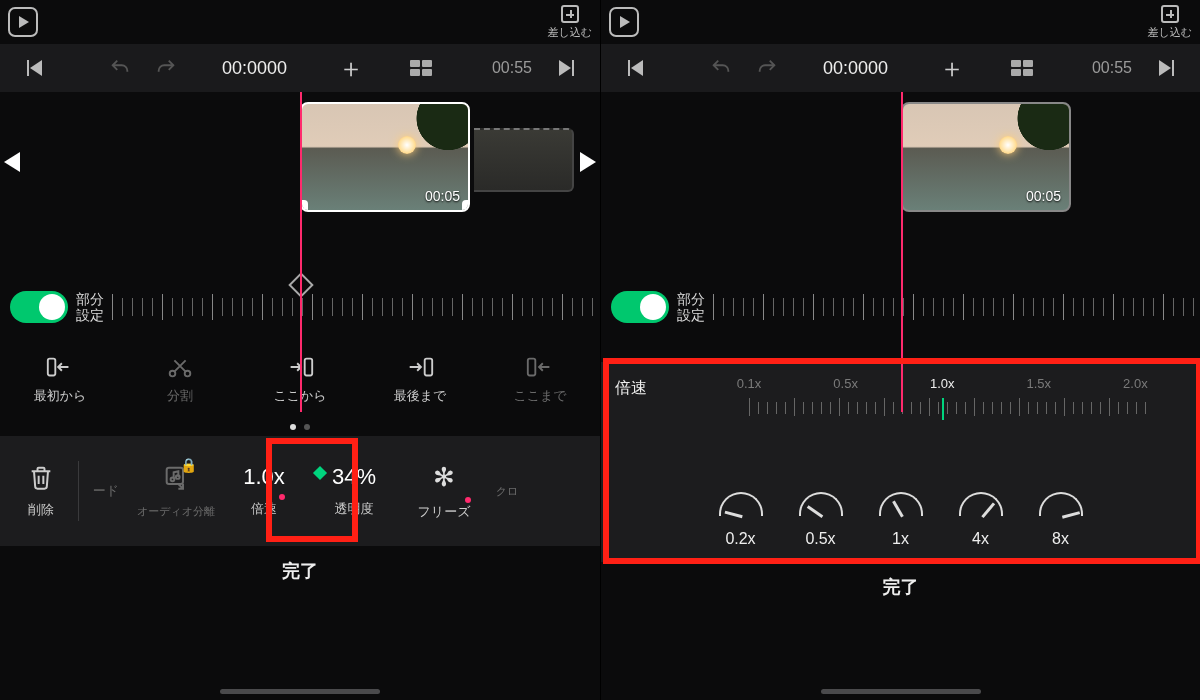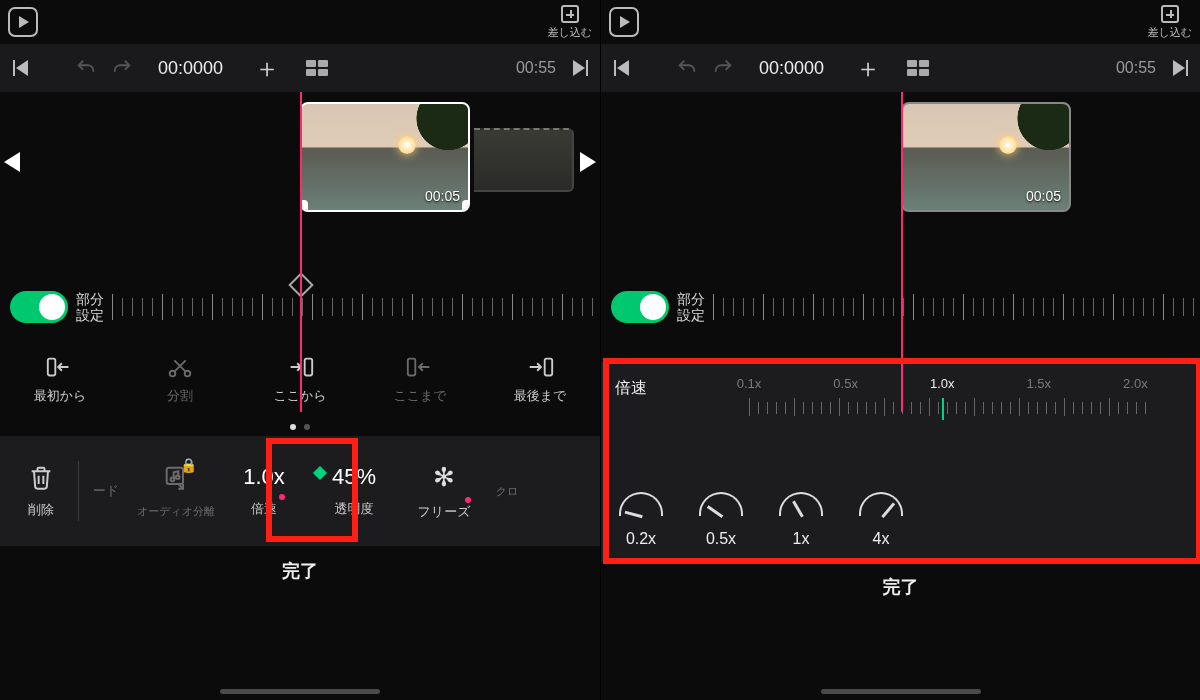--- a/index.html
+++ b/index.html
@@ -12,21 +12,21 @@
   .topstrip { height:44px; display:flex; align-items:center; justify-content:space-between; padding:0 8px; }
   .play-outline { width:30px; height:30px; border:2px solid #bbb; border-radius:7px; display:flex; align-items:center; justify-content:center; }
   .triangle { width:0; height:0; border-left:10px solid #bbb; border-top:6px solid transparent; border-bottom:6px solid transparent; margin-left:2px;}
   .insert { display:flex; flex-direction:column; align-items:center; font-size:11px; color:#bbb; gap:2px;}
   .insert-icon { width:18px; height:18px; border:2px solid #bbb; border-radius:3px; position:relative;}
   .insert-icon::before, .insert-icon::after { content:""; position:absolute; background:#bbb; }
   .insert-icon::before { left:3px; right:3px; top:7px; height:2px; }
   .insert-icon::after  { top:3px; bottom:3px; left:7.5px; width:2px; }
 
   
-  .toolbar { height:48px; background:#1a1a1c; display:flex; align-items:center; padding:0 2px; gap:0; position:relative;}
+  .toolbar { height:48px; background:#1a1a1c; display:flex; align-items:center; padding:0 16px; gap:10px; position:relative;}
   .tb-btn { width:36px; height:36px; display:flex; align-items:center; justify-content:center; color:#aaa; }
   .tb-btn.dim { color:#555; }
   .timecode { font-variant-numeric: tabular-nums; font-size:18px; color:#eee; }
   .grid4 { width:22px; height:16px; display:grid; grid-template-columns:1fr 1fr; grid-template-rows:1fr 1fr; gap:2px;}
   .grid4 span{ background:#aaa; border-radius:1px;}
   .plus { font-size:26px; color:#ccc; font-weight:300;}
   .duration { margin-left:auto; font-size:16px; color:#9a9a9a;}
 
   
   .cliparea { height:180px; position:relative; background:#0b0b0c; }
@@ -74,21 +74,21 @@
   .redbox { position:absolute; border:6px solid #ff2015; pointer-events:none; z-index:20;}
 
   
   .speedpanel { height:200px; background:#1c1c1e; padding:16px 14px 8px; position:relative;}
   .speedpanel .title { font-size:16px; color:#eee; }
   .speed-ruler { position:absolute; top:14px; left:148px; right:10px; height:50px;}
   .speed-ruler .lbl{ position:absolute; top:0; font-size:13px; color:#7a7a7a; transform:translateX(-50%);}
   .speed-ruler .lbl.on{ color:#eee;}
   .speed-ruler .t{ position:absolute; top:26px; width:1px; height:12px; background:#666;}
   .speed-ruler .cursor{ position:absolute; top:22px; width:2px; height:22px; background:#00d47e;}
-  .presets { position:absolute; left:0; right:0; bottom:14px; display:flex; justify-content:flex-start; align-items:center;}
+  .presets { position:absolute; left:0; right:0; bottom:14px; display:flex; justify-content:center; align-items:center;}
   .preset { display:flex; flex-direction:column; align-items:center; gap:14px; font-size:16px; color:#eee; width:80px;}
   .gauge { width:44px; height:24px; border:2.5px solid #ddd; border-bottom:none; border-radius:44px 44px 0 0; position:relative;}
   .gauge .needle{ position:absolute; bottom:-1px; left:50%; width:2.5px; height:18px; background:#ddd; transform-origin:bottom center;}
 
   
   .done { height:50px; display:flex; align-items:center; justify-content:center; font-size:18px; color:#eee; font-weight:600;}
   .homebar { position:absolute; bottom:6px; left:50%; transform:translateX(-50%); width:160px; height:5px; background:#4a4a4c; border-radius:3px;}
 
   .step-btn { display:flex; gap:1px; align-items:center;}
   .step-btn .bar{ width:2px; height:16px; background:#bbb;}
@@ -246,33 +246,33 @@
           </svg>
           <span>分割</span>
         </div>
       <div class="trim">
           <svg viewBox="0 0 32 24" stroke="#ccc" stroke-width="2" fill="none">
             <path d="M6 12h10M13 8l4 4-4 4"></path>
             <rect x="21" y="3" width="8" height="18" rx="2"></rect>
           </svg>
           <span>ここから</span>
         </div>
+      <div class="trim">
+          <svg viewBox="0 0 32 24" stroke="#ccc" stroke-width="2" fill="none">
+            <path d="M5 12h11M13 8l4 4-4 4"></path>
+            <rect x="21" y="3" width="8" height="18" rx="2"></rect>
+          </svg>
+          <span>最後まで</span>
+        </div>
       <div class="trim dim">
           <svg viewBox="0 0 32 24" stroke="#6a6a6a" stroke-width="2" fill="none">
             <rect x="3" y="3" width="8" height="18" rx="2"></rect>
             <path d="M26 12H16M19 8l-4 4 4 4"></path>
           </svg>
           <span>ここまで</span>
-        </div>
-      <div class="trim">
-          <svg viewBox="0 0 32 24" stroke="#ccc" stroke-width="2" fill="none">
-            <path d="M5 12h11M13 8l4 4-4 4"></path>
-            <rect x="21" y="3" width="8" height="18" rx="2"></rect>
-          </svg>
-          <span>最後まで</span>
         </div>
     </div>
     <div class="pager">
         <div class="dot on"></div>
         <div class="dot"></div>
       </div>
 
     <div class="toolstrip">
       <div class="tool" style="width:70px">
           <svg width="28" height="28" viewBox="0 0 24 24" stroke="#ccc" stroke-width="1.7" fill="none">
@@ -294,21 +294,21 @@
             </svg><span style="position:absolute;right:-8px;top:-6px;color:#ff2a6d;font-size:14px">🔒</span></div>
         <span style="font-size:11px">オーディオ分離</span>
       </div>
       <div class="tool" style="width:86px">
         <span class="big">1.0x</span>
         <span><span>倍速</span></span>
         <span class="dot" style="bottom:18px; right:22px"></span>
       </div>
       <div class="tool" style="width:94px">
         <span class="dotg" style="top:4px;left:8px"></span>
-        <span class="big">45%</span>
+        <span class="big">34%</span>
         <span>透明度</span>
       </div>
       <div class="tool" style="width:86px">
         <span style="font-size:26px;color:#ddd">✻</span>
         <span>フリーズ</span>
         <span class="dot" style="bottom:18px; right:16px"></span>
       </div>
       <div class="tool dim" style="width:40px">
           <span style="font-size:11px">クロ</span>
         </div>
@@ -520,20 +520,26 @@
               <div class="needle" style="transform: rotate(-30deg);"></div>
             </div>
             <span>1x</span>
           </div>
           <div class="preset">
             <div class="gauge">
               <div class="needle" style="transform: rotate(40deg);"></div>
             </div>
             <span>4x</span>
           </div>
+          <div class="preset">
+            <div class="gauge">
+              <div class="needle" style="transform: rotate(75deg);"></div>
+            </div>
+            <span>8x</span>
+          </div>
         </div>
       <div class="redbox" style="left:2px; top:-4px; right:-2px; height:206px"></div>
     </div>
 
     <div class="done">
         <span>完了</span>
       </div>
     <div class="homebar"></div>
   </div>
 

